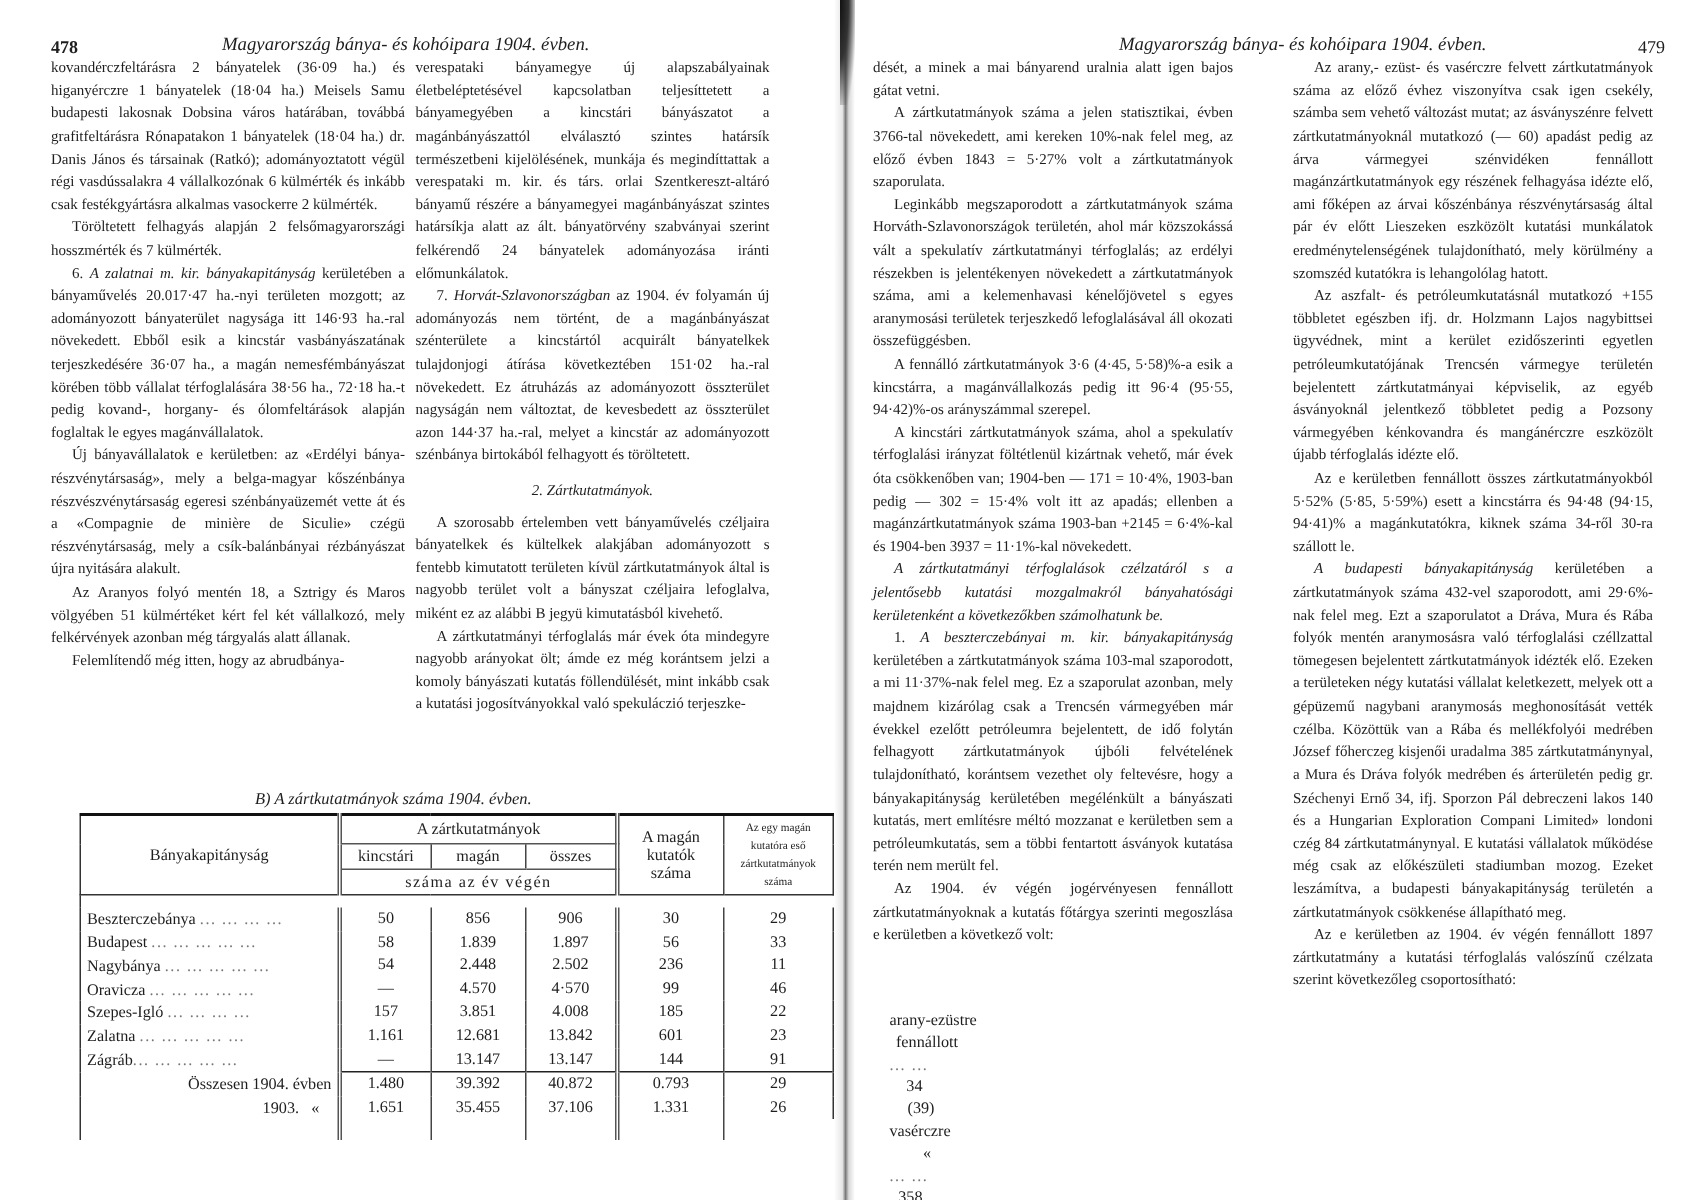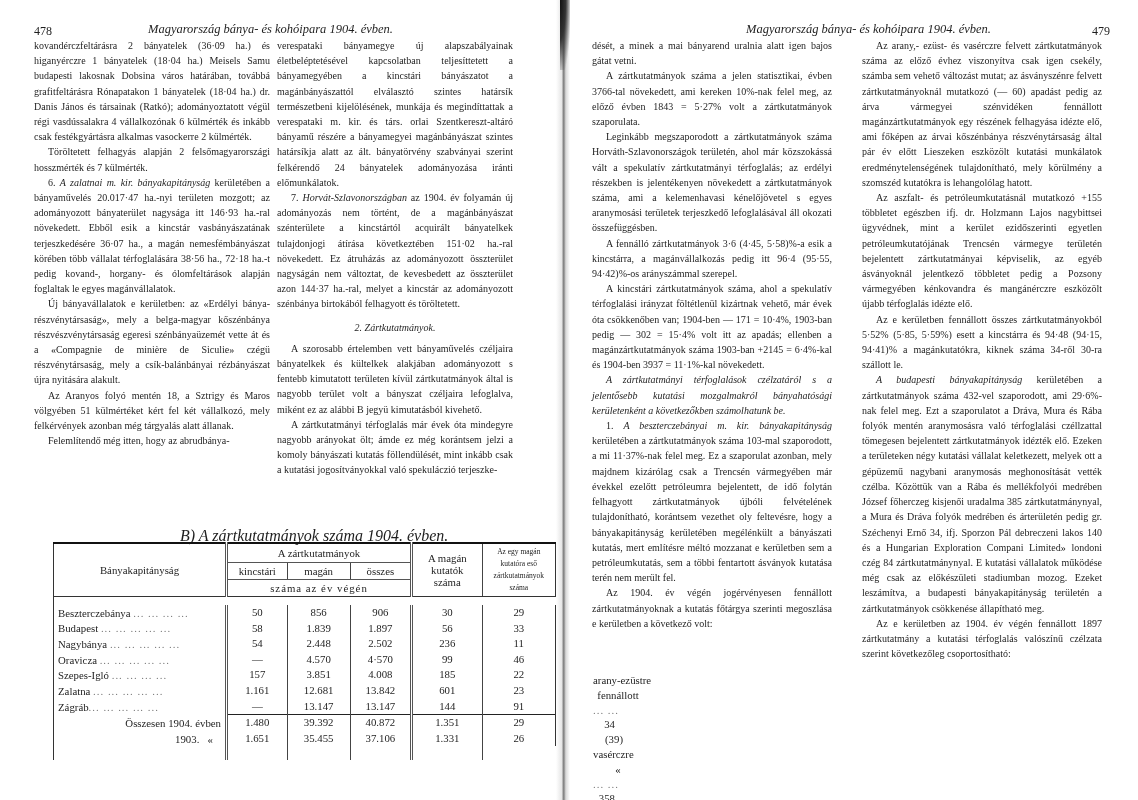--- a/index.html
+++ b/index.html
@@ -14,21 +14,21 @@
   .page.left { left:0; width:556px; }
   .page.right { left:570px; width:568px; }
   .running-head { position:absolute; top:22px; font-size:12.5px; font-style:italic; }
   .pagenum { position:absolute; top:24px; font-size:12px; }
   .col { position:absolute; font-size:10px; line-height:15.2px; text-align:justify; }
   .col p { margin:0; text-indent:14px; }
   .col p.noindent { text-indent:0; }
   .col .heading { text-align:center; font-style:italic; text-indent:0; margin:8px 0 6px 0; }
   .it { font-style:italic; }
 
-  .table-caption { position:absolute; left:180px; top:527px; font-size:16px; font-style:italic;text-align:right; }
+  .table-caption { position:absolute; left:170px; top:527px; font-size:11px; font-style:italic;text-align:right; }
   table.data { position:absolute; left:53px; top:542px; border-collapse:collapse; font-size:10.8px; }
   table.data td, table.data th { padding:0 4px; font-weight:normal; }
   table.data thead th { border-bottom:1px solid #333; text-align:center; line-height:12px; }
   .thick-top { border-top:2.5px solid #111; }
   .vline { border-left:1.5px solid #444; }
   .vline-d { border-left:3px double #555; }
   .sm { font-size:7.5px; line-height:8px; }
   .name { text-align:left; width:176px; white-space:nowrap; }
   .num { text-align:center; line-height:15.6px; }
   .body-row td { height:15.5px; }
@@ -44,21 +44,21 @@
   .minerals .prev { width:30px; text-align:right; }
 </style>
 </head>
 <body>
 
 <div class="spread">
   <div class="gutter"></div>
   <div class="gutter-dark"></div>
 
   <div class="page left">
-    <span class="pagenum" style="left:34px;">478</span>
+    <span class="pagenum" style="left:34px;font-weight:bold;">478</span>
     <span class="running-head" style="left:148px;">Magyarország bánya- és kohóipara 1904. évben.</span>
 
     <div class="col" style="left:34px; top:38px; width:236px;">
       <p class="noindent">kovandérczfeltárásra 2 bányatelek (36·09 ha.) és higanyérczre 1 bányatelek (18·04 ha.) Meisels Samu budapesti lakosnak Dobsina város határában, továbbá grafitfeltárásra Rónapatakon 1 bányatelek (18·04 ha.) dr. Danis János és társainak (Ratkó); adományoztatott végül régi vasdússalakra 4 vállalkozónak 6 külmérték és inkább csak festékgyártásra alkalmas vasockerre 2 külmérték.</p>
       <p>Töröltetett felhagyás alapján 2 felsőmagyarországi hosszmérték és 7 külmérték.</p>
       <p><span>6. </span><span class="it">A zalatnai m. kir. bányakapitányság</span><span> kerületében a bányaművelés 20.017·47 ha.-nyi területen mozgott; az adományozott bányaterület nagysága itt 146·93 ha.-ral növekedett. Ebből esik a kincstár vasbányászatának terjeszkedésére 36·07 ha., a magán nemesfémbányászat körében több vállalat térfoglalására 38·56 ha., 72·18 ha.-t pedig kovand-, horgany- és ólomfeltárások alapján foglaltak le egyes magánvállalatok.</span></p>
       <p>Új bányavállalatok e kerületben: az «Erdélyi bánya-részvénytársaság», mely a belga-magyar kőszénbánya részvészvénytársaság egeresi szénbányaüzemét vette át és a «Compagnie de minière de Siculie» czégü részvénytársaság, mely a csík-balánbányai rézbányászat újra nyitására alakult.</p>
       <p>Az Aranyos folyó mentén 18, a Sztrigy és Maros völgyében 51 külmértéket kért fel két vállalkozó, mely felkérvények azonban még tárgyalás alatt állanak.</p>
       <p>Felemlítendő még itten, hogy az abrudbánya-</p>
     </div>
@@ -148,21 +148,21 @@
           <td class="num vline">13.147</td>
           <td class="num vline">13.147</td>
           <td class="num vline-d">144</td>
           <td class="num vline" style="border-right:1.5px solid #333;">91</td>
         </tr>
         <tr class="body-row total-first">
           <td class="name" style="text-align:right; border-left:1.5px solid #333; border-top:none;">Összesen 1904. évben</td>
           <td class="num vline-d">1.480</td>
           <td class="num vline">39.392</td>
           <td class="num vline">40.872</td>
-          <td class="num vline-d">1.351</td>
+          <td class="num vline-d">0.793</td>
           <td class="num vline" style="border-right:1.5px solid #333;">29</td>
         </tr>
         <tr class="body-row">
           <td class="name" style="text-align:right; border-left:1.5px solid #333;"><span>1903.</span> &nbsp;&nbsp;<span>«</span>&nbsp;&nbsp;&nbsp;</td>
           <td class="num vline-d">1.651</td>
           <td class="num vline">35.455</td>
           <td class="num vline">37.106</td>
           <td class="num vline-d">1.331</td>
           <td class="num vline" style="border-right:1.5px solid #333;">26</td>
         </tr>
@@ -175,21 +175,21 @@
             <td class="vline"></td>
           </tr>
       </tbody>
     </table>
   </div>
 
   <div class="page right">
     <span class="running-head" style="left:176px;">Magyarország bánya- és kohóipara 1904. évben.</span>
     <span class="pagenum" style="left:522px;">479</span>
 
-    <div class="col" style="left:22px; top:38px; width:240px;font-family:Liberation Serif, serif;">
+    <div class="col" style="left:12px; top:38px; width:240px;font-family:Liberation Serif, serif;">
       <p class="noindent">dését, a minek a mai bányarend uralnia alatt igen bajos gátat vetni.</p>
       <p>A zártkutatmányok száma a jelen statisztikai, évben 3766-tal növekedett, ami kereken 10%-nak felel meg, az előző évben 1843 = 5·27% volt a zártkutatmányok szaporulata.</p>
       <p>Leginkább megszaporodott a zártkutatmányok száma Horváth-Szlavonországok területén, ahol már közszokássá vált a spekulatív zártkutatmányi térfoglalás; az erdélyi részekben is jelentékenyen növekedett a zártkutatmányok száma, ami a kelemenhavasi kénelőjövetel s egyes aranymosási területek terjeszkedő lefoglalásával áll okozati összefüggésben.</p>
       <p>A fennálló zártkutatmányok 3·6 (4·45, 5·58)%-a esik a kincstárra, a magánvállalkozás pedig itt 96·4 (95·55, 94·42)%-os arányszámmal szerepel.</p>
       <p>A kincstári zártkutatmányok száma, ahol a spekulatív térfoglalási irányzat föltétlenül kizártnak vehető, már évek óta csökkenőben van; 1904-ben — 171 = 10·4%, 1903-ban pedig — 302 = 15·4% volt itt az apadás; ellenben a magánzártkutatmányok száma 1903-ban +2145 = 6·4%-kal és 1904-ben 3937 = 11·1%-kal növekedett.</p>
       <p class="it">A zártkutatmányi térfoglalások czélzatáról s a jelentősebb kutatási mozgalmakról bányahatósági kerületenként a következőkben számolhatunk be.</p>
       <p><span>1. </span><span class="it">A beszterczebányai m. kir. bányakapitányság</span><span> kerületében a zártkutatmányok száma 103-mal szaporodott, a mi 11·37%-nak felel meg. Ez a szaporulat azonban, mely majdnem kizárólag csak a Trencsén vármegyében már évekkel ezelőtt petróleumra bejelentett, de idő folytán felhagyott zártkutatmányok újbóli felvételének tulajdonítható, korántsem vezethet oly feltevésre, hogy a bányakapitányság kerületében megélénkült a bányászati kutatás, mert említésre méltó mozzanat e kerületben sem a petróleumkutatás, sem a többi fentartott ásványok kutatása terén nem merült fel.</span></p>
       <p>Az 1904. év végén jogérvényesen fennállott zártkutatmányoknak a kutatás főtárgya szerinti megoszlása e kerületben a következő volt:</p>
     </div>
 

